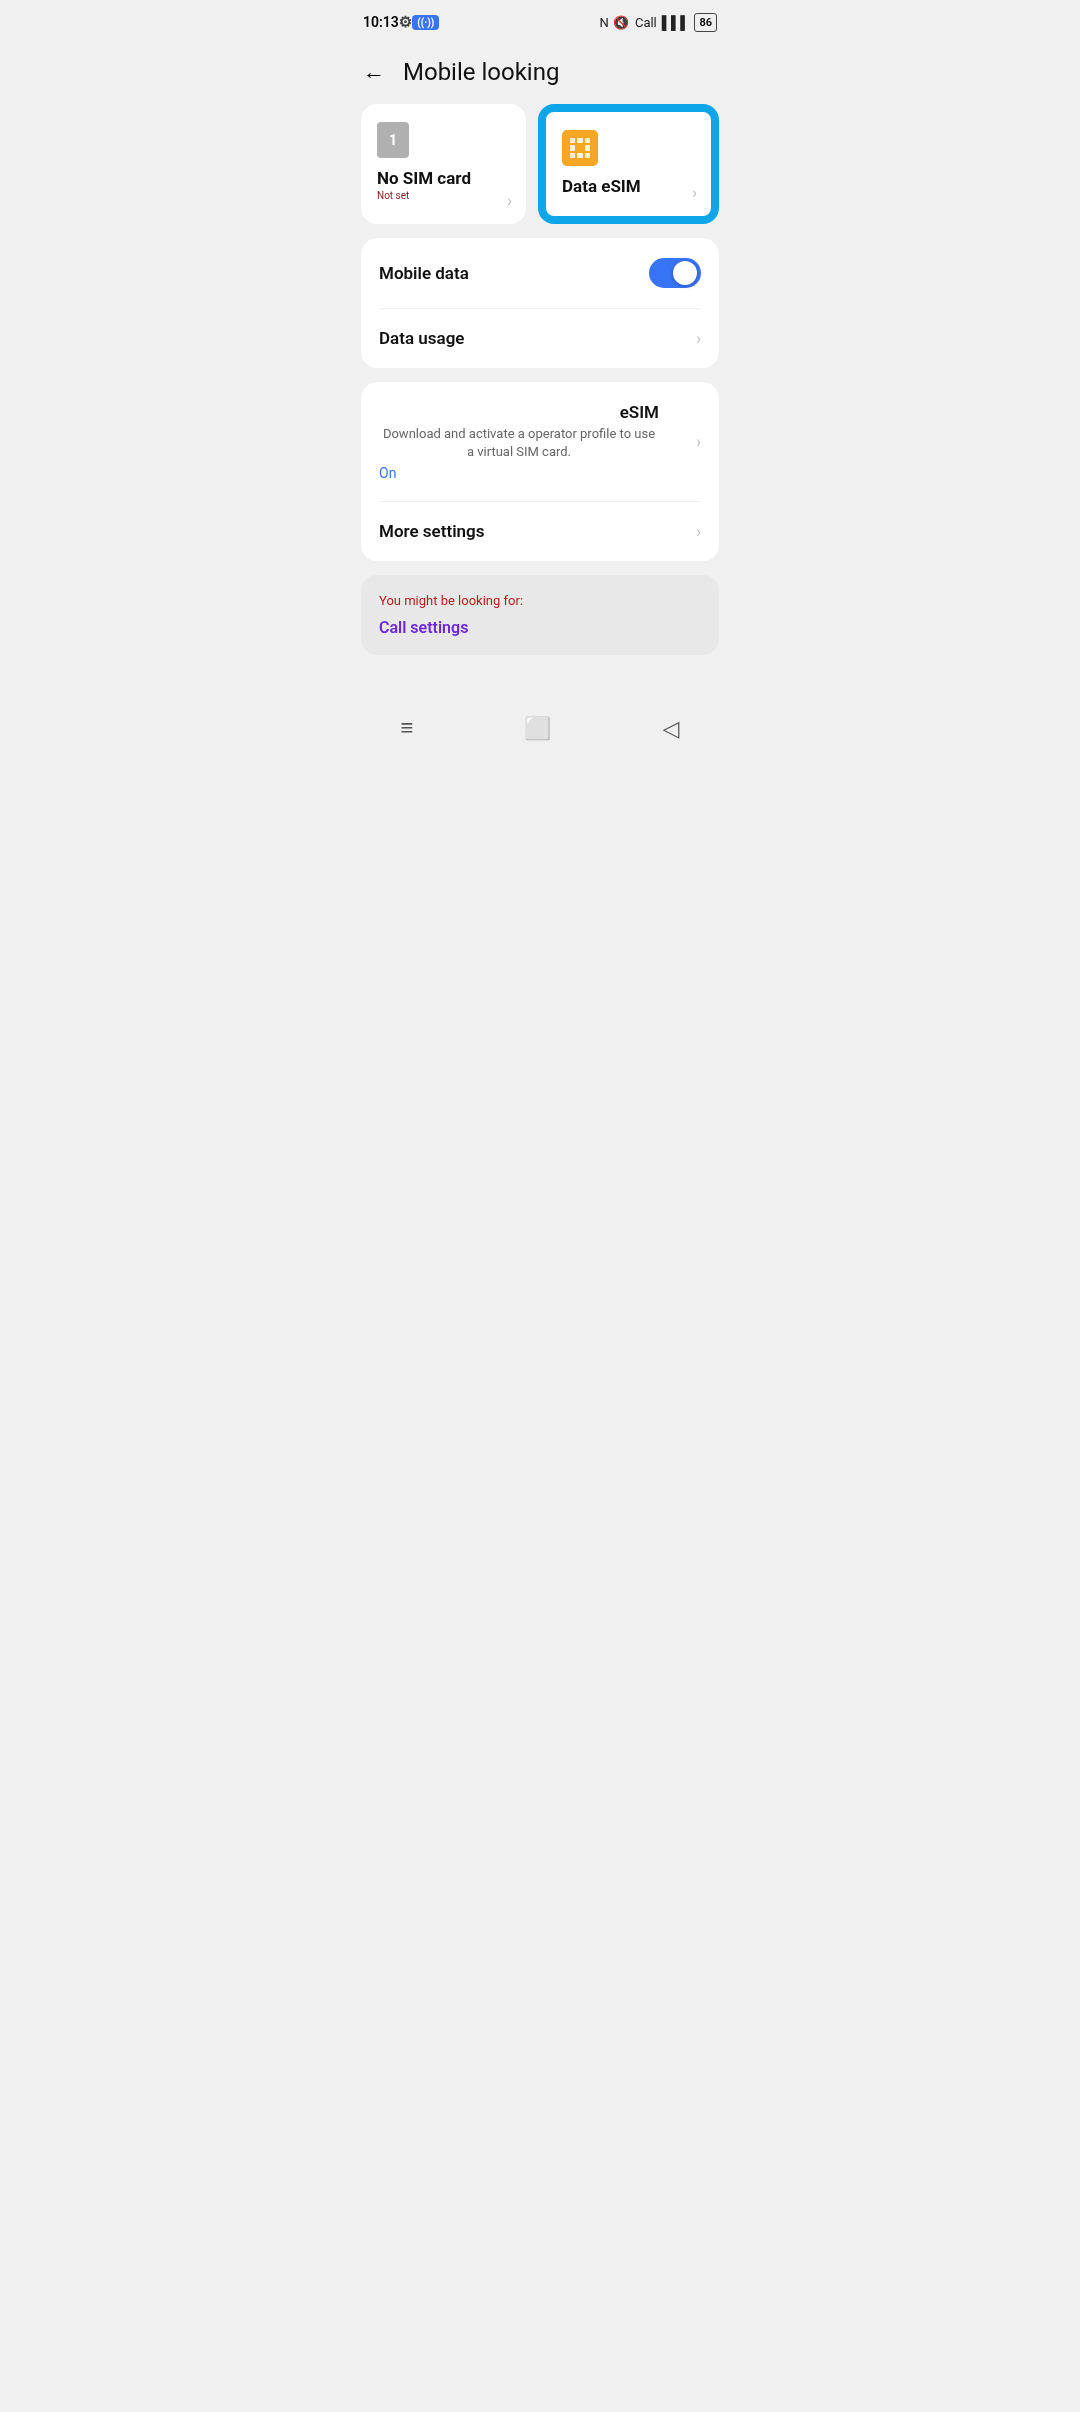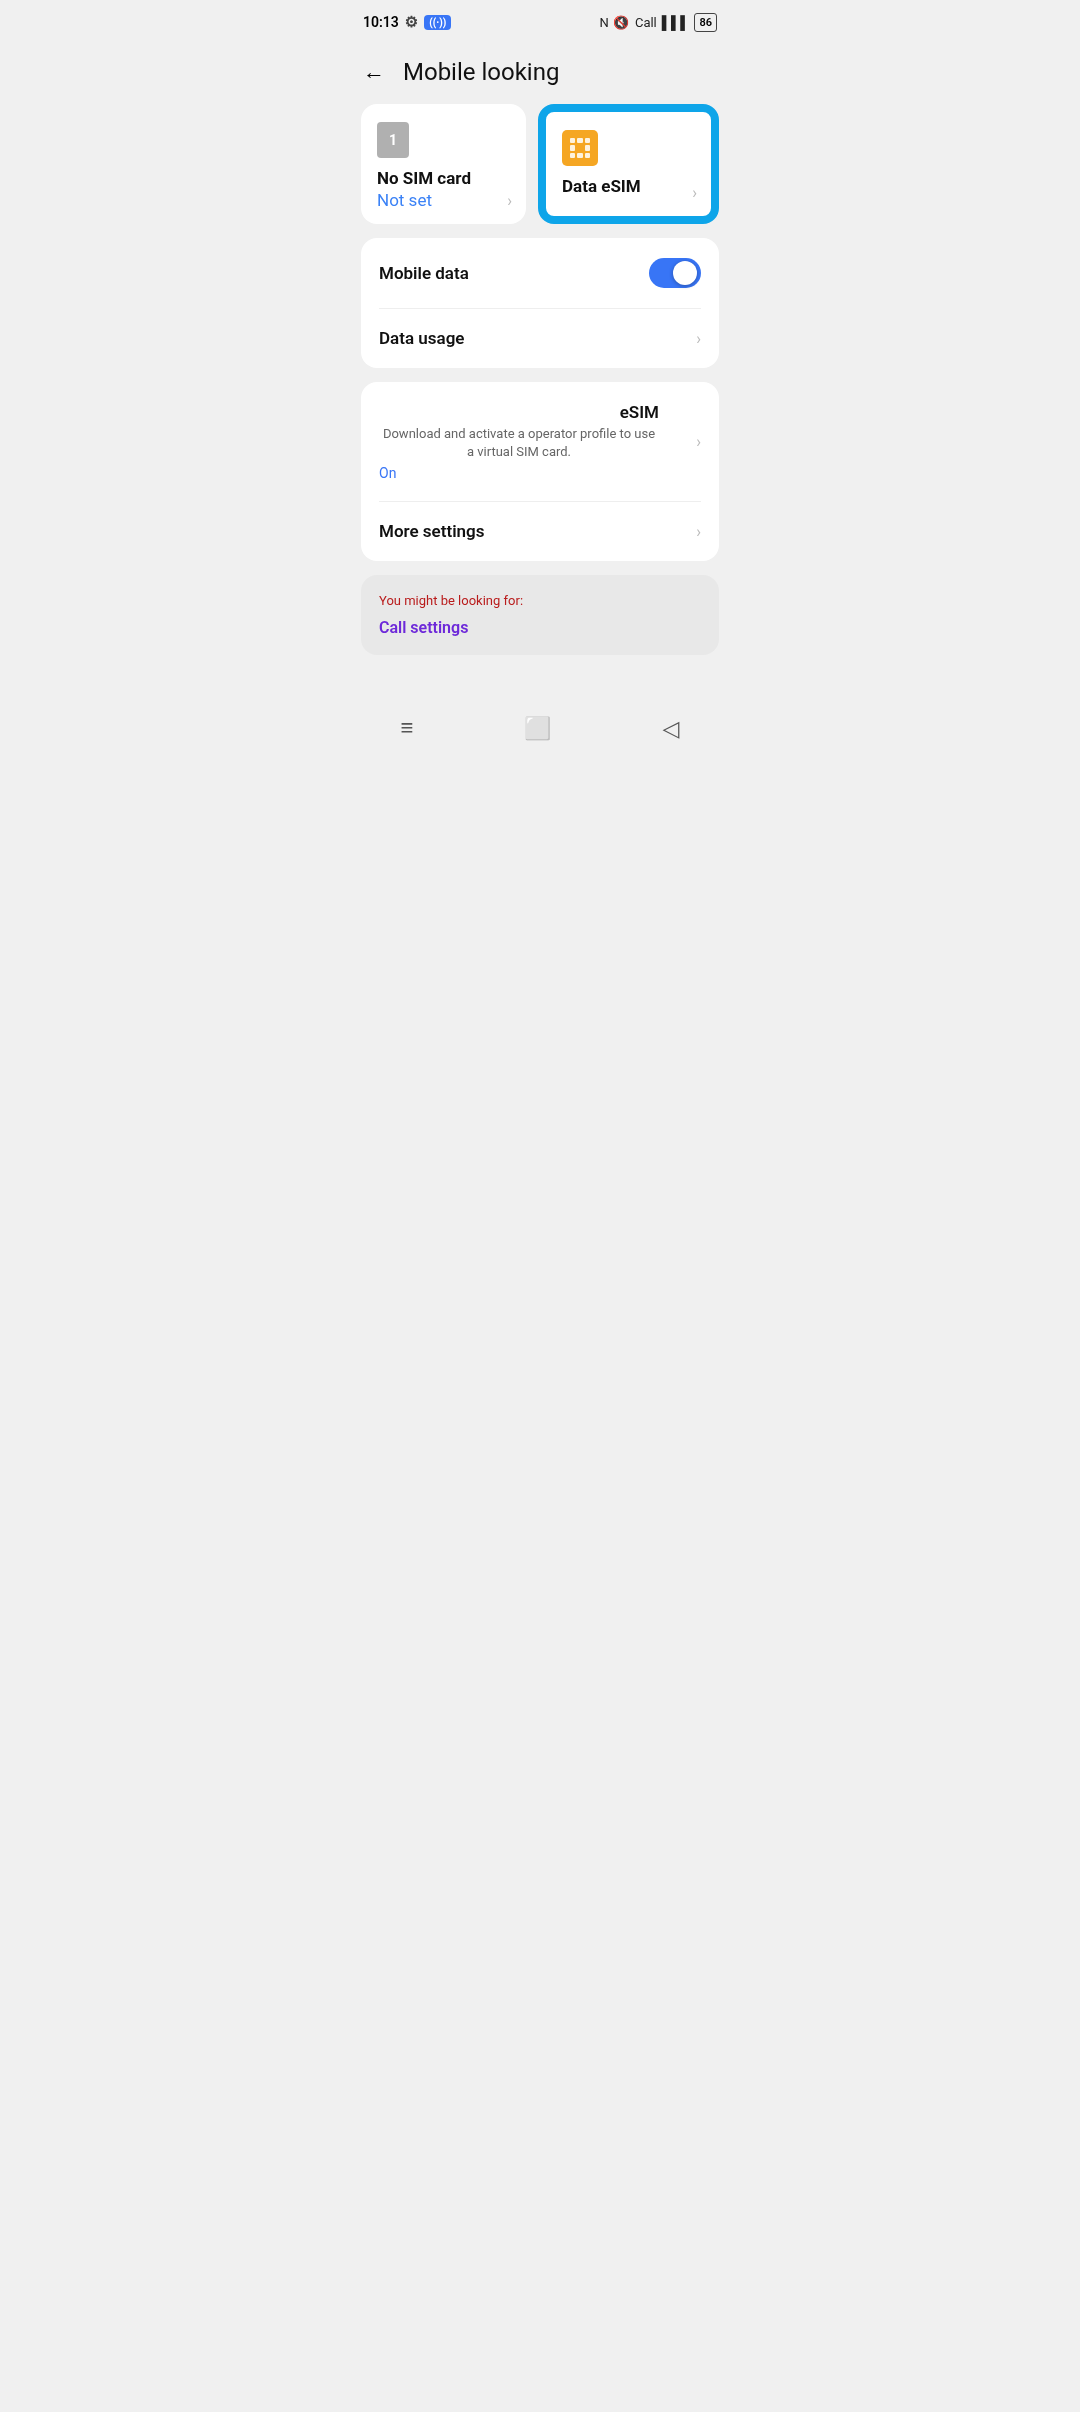--- a/index.html
+++ b/index.html
@@ -20,21 +20,20 @@
       display: flex;
       justify-content: space-between;
       align-items: center;
       padding: 10px 18px 6px 18px;
       height: 40px;
     }
 
     .status-left {
       display: flex;
       align-items: center;
-      gap: 6px;
       font-size: 14px;
       font-weight: 600;
     }
 
     .status-right {
       display: flex;
       align-items: center;
       gap: 5px;
     }
 
@@ -159,22 +158,22 @@
     }
 
     .sim-name {
       font-size: 17px;
       font-weight: 700;
       color: #111;
       margin-bottom: 2px;
     }
 
     .sim-sub {
-      font-size: 17px;
-      color: #3b82f6;
+      font-size: 10px;
+      color: #7f1d1d;
     }
 
     .sim-chevron {
       position: absolute;
       bottom: 14px;
       right: 14px;
       color: #bbb;
       font-size: 16px;
     }
 

